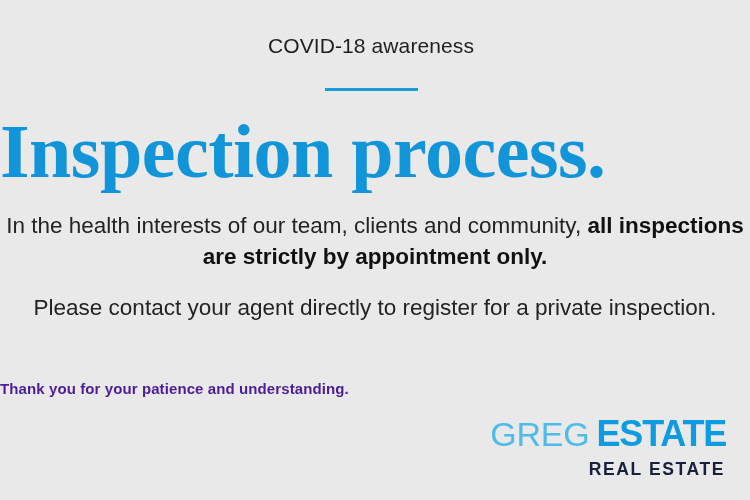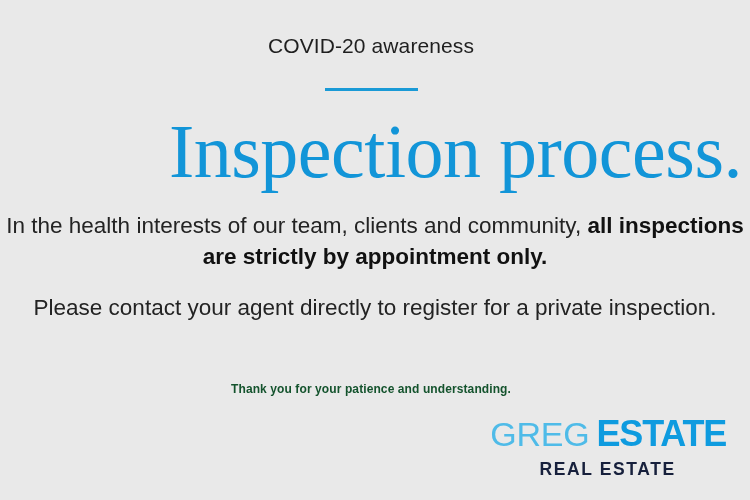--- a/index.html
+++ b/index.html
@@ -55,24 +55,24 @@
     background: #1a9ad6;
     vertical-align: top;
   }
 
   
   .headline {
     position: absolute;
     left: 0;
     right: 8px;
     top: 108px;
-    text-align: right;
+    text-align: left;
     font-family: "Liberation Serif", "DejaVu Serif", serif;
     font-size: 76px;
-    font-weight: 400;
+    font-weight: 700;
     color: #1295d8;
     line-height: 86px;
     letter-spacing: -0.5px;
     white-space: nowrap;
   }
 
   
   .body-block {
     position: absolute;
     left: 0;
@@ -94,25 +94,24 @@
   }
   .para-2 {
     margin-top: 20px;
   }
 
   .thanks {
     position: absolute;
     left: 0;
     right: 8px;
     top: 379px;
-    text-align: center;
     font-family: "Liberation Sans", sans-serif;
-    font-size: 12px;
+    font-size: 15px;
     font-weight: 700;
-    color: #14532d;
+    color: #4c1d95;
     line-height: 20px;
     letter-spacing: 0.1px;
     white-space: nowrap;
   }
 
   
   .logo {
     position: absolute;
     right: 24px;
     bottom: 22px;
@@ -142,29 +141,28 @@
   .logo-sub {
     display: block;
     font-family: "Liberation Sans", sans-serif;
     font-size: 17.5px;
     font-weight: 700;
     color: #17203c;
     letter-spacing: 1.6px;
     margin-top: 3px;
     margin-right: 1px;
     white-space: nowrap;
-    text-align: center;
   }
 </style>
 </head>
 <body>
 
 <div class="poster">
 
-  <div class="eyebrow">COVID-20 awareness</div>
+  <div class="eyebrow">COVID-18 awareness</div>
 
   <div class="divider-wrap">
     <span class="divider"></span>
   </div>
 
   <div class="headline">Inspection process.</div>
 
   <div class="body-block">
     <p class="para"><span>In the health interests of our team, clients and community, </span><span class="strong">all inspections are strictly by appointment only.</span></p>
 

